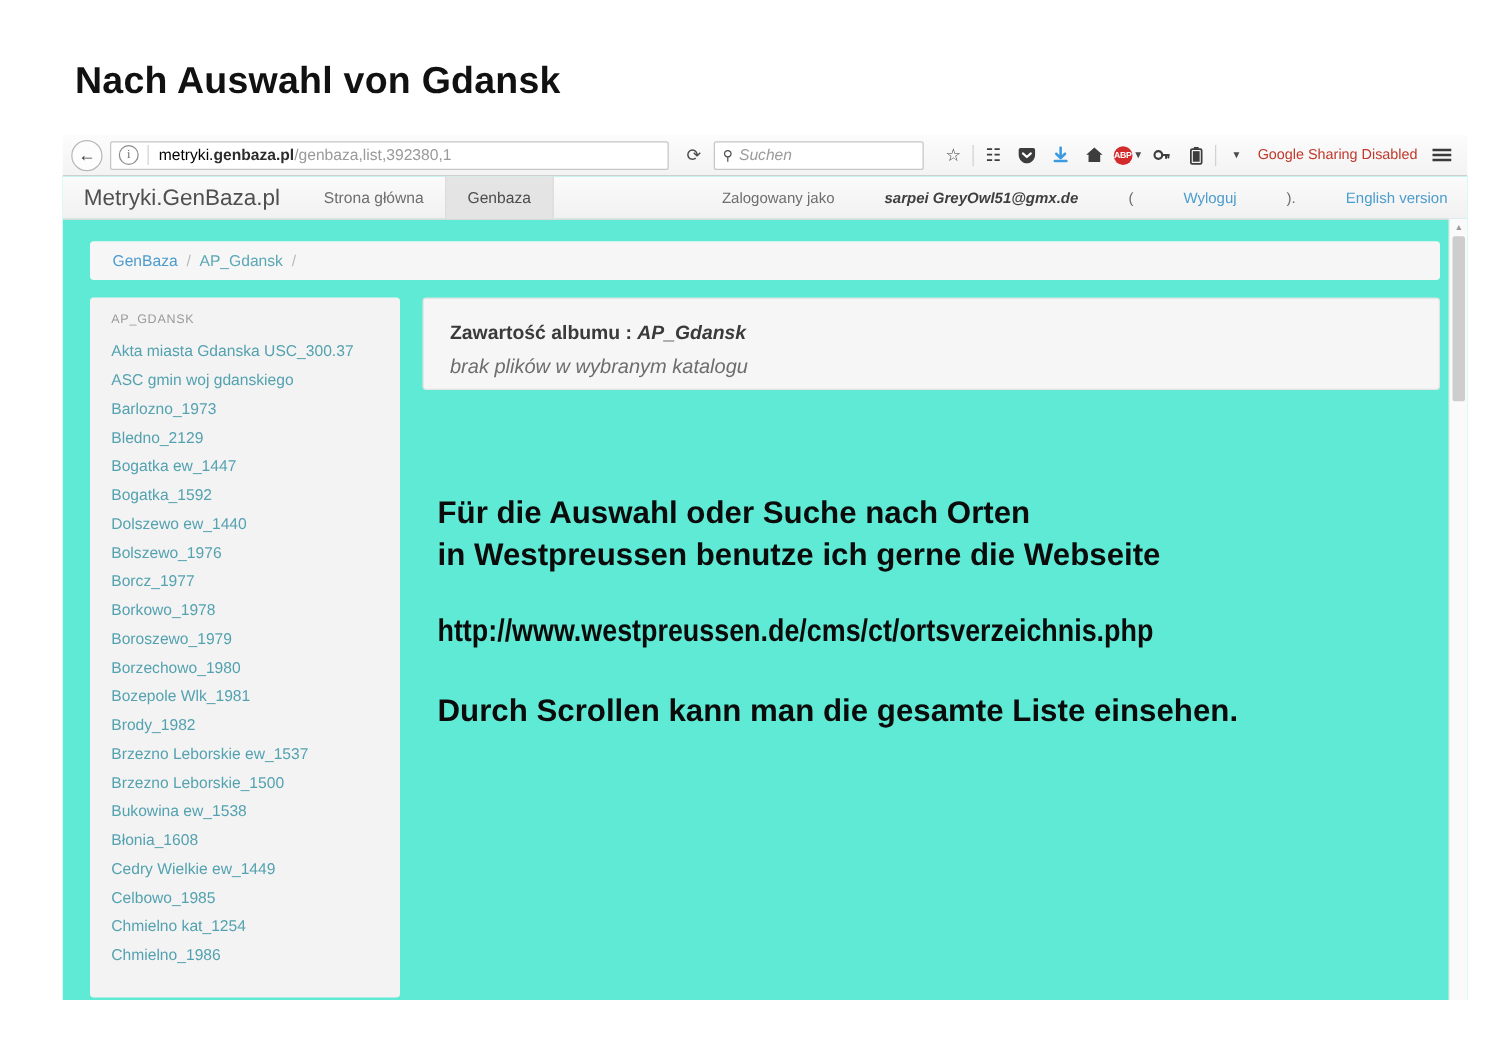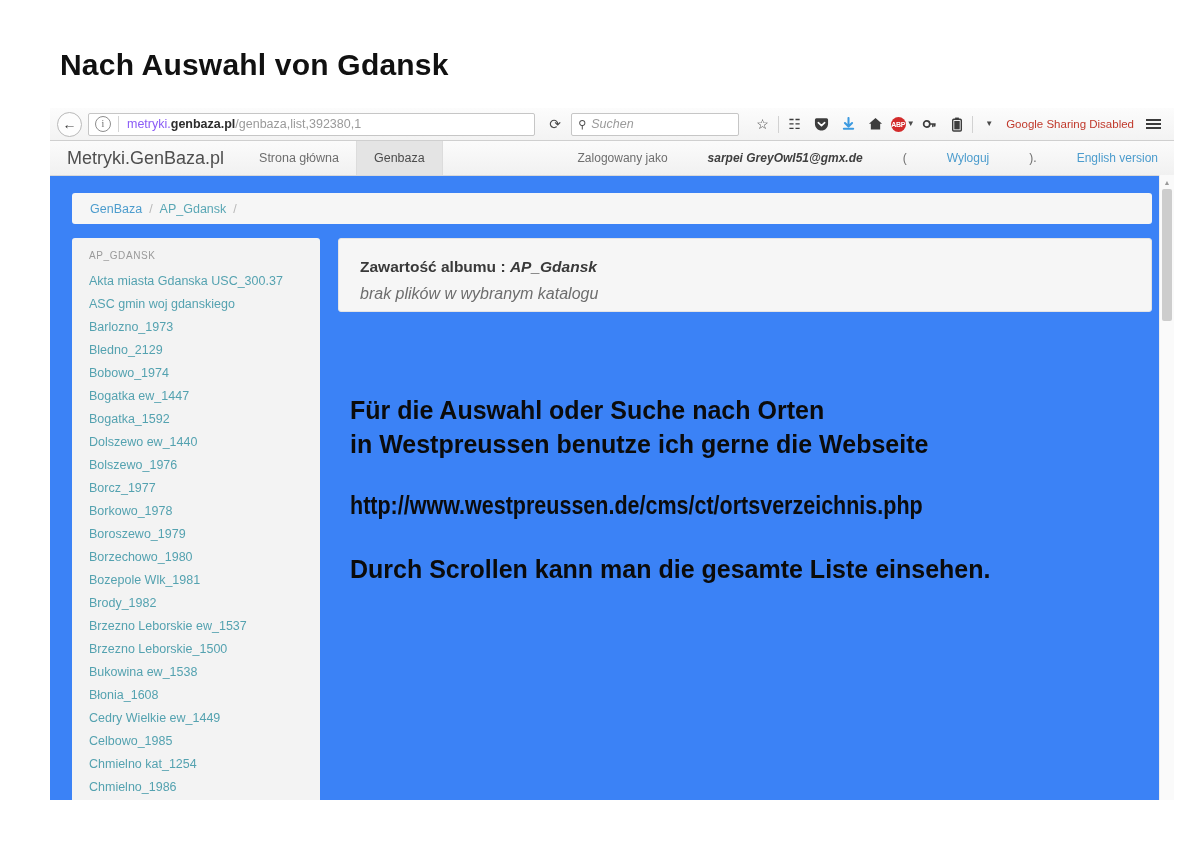--- a/index.html
+++ b/index.html
@@ -91,21 +91,21 @@
     margin-right: 8px;
     flex: none;
   }
   .url-text {
     font-size: 12.5px;
     color: #9a9a9a;
     white-space: nowrap;
     overflow: hidden;
   }
   .url-text b { color: #2d2d2d; font-weight: bold; margin-top: 24px; }
-  .url-text .pre { color: #8b5cf6; }
+  .url-text .pre { color: #000000; }
 
   .reload-btn {
     flex: none;
     width: 26px;
     text-align: center;
     font-size: 14px;
     color: #4a4a4a;
     margin: 0 3px 0 7px;
   }
   .searchbar {
@@ -157,21 +157,21 @@
     white-space: nowrap;
     margin: 0 6px 0 4px;
   }
   .hamburger { display: flex; flex-direction: column; gap: 2px; }
   .hamburger i { display: block; width: 15px; height: 2px; background: #3b3b3b; }
 
   
   .site-wrap {
     position: relative;
     height: 659px;
-    background: #3b82f6;
+    background: #5eead4;
     overflow: hidden;
   }
   .site-header {
     height: 35px;
     background: linear-gradient(#fbfbfb, #f1f1f1);
     border-bottom: 1px solid #d9d9d9;
     display: flex;
     align-items: stretch;
     box-sizing: border-box;
   }
@@ -426,21 +426,20 @@
     </div>
 
     <div class="cols">
 
       <div class="sidebar">
         <div class="sidebar-title">AP_GDANSK</div>
         <a href="#" class="sb-item">Akta miasta Gdanska USC_300.37</a>
         <a href="#" class="sb-item">ASC gmin woj gdanskiego</a>
         <a href="#" class="sb-item">Barlozno_1973</a>
         <a href="#" class="sb-item">Bledno_2129</a>
-        <a href="#" class="sb-item">Bobowo_1974</a>
         <a href="#" class="sb-item">Bogatka ew_1447</a>
         <a href="#" class="sb-item">Bogatka_1592</a>
         <a href="#" class="sb-item">Dolszewo ew_1440</a>
         <a href="#" class="sb-item">Bolszewo_1976</a>
         <a href="#" class="sb-item">Borcz_1977</a>
         <a href="#" class="sb-item">Borkowo_1978</a>
         <a href="#" class="sb-item">Boroszewo_1979</a>
         <a href="#" class="sb-item">Borzechowo_1980</a>
         <a href="#" class="sb-item">Bozepole Wlk_1981</a>
         <a href="#" class="sb-item">Brody_1982</a>

